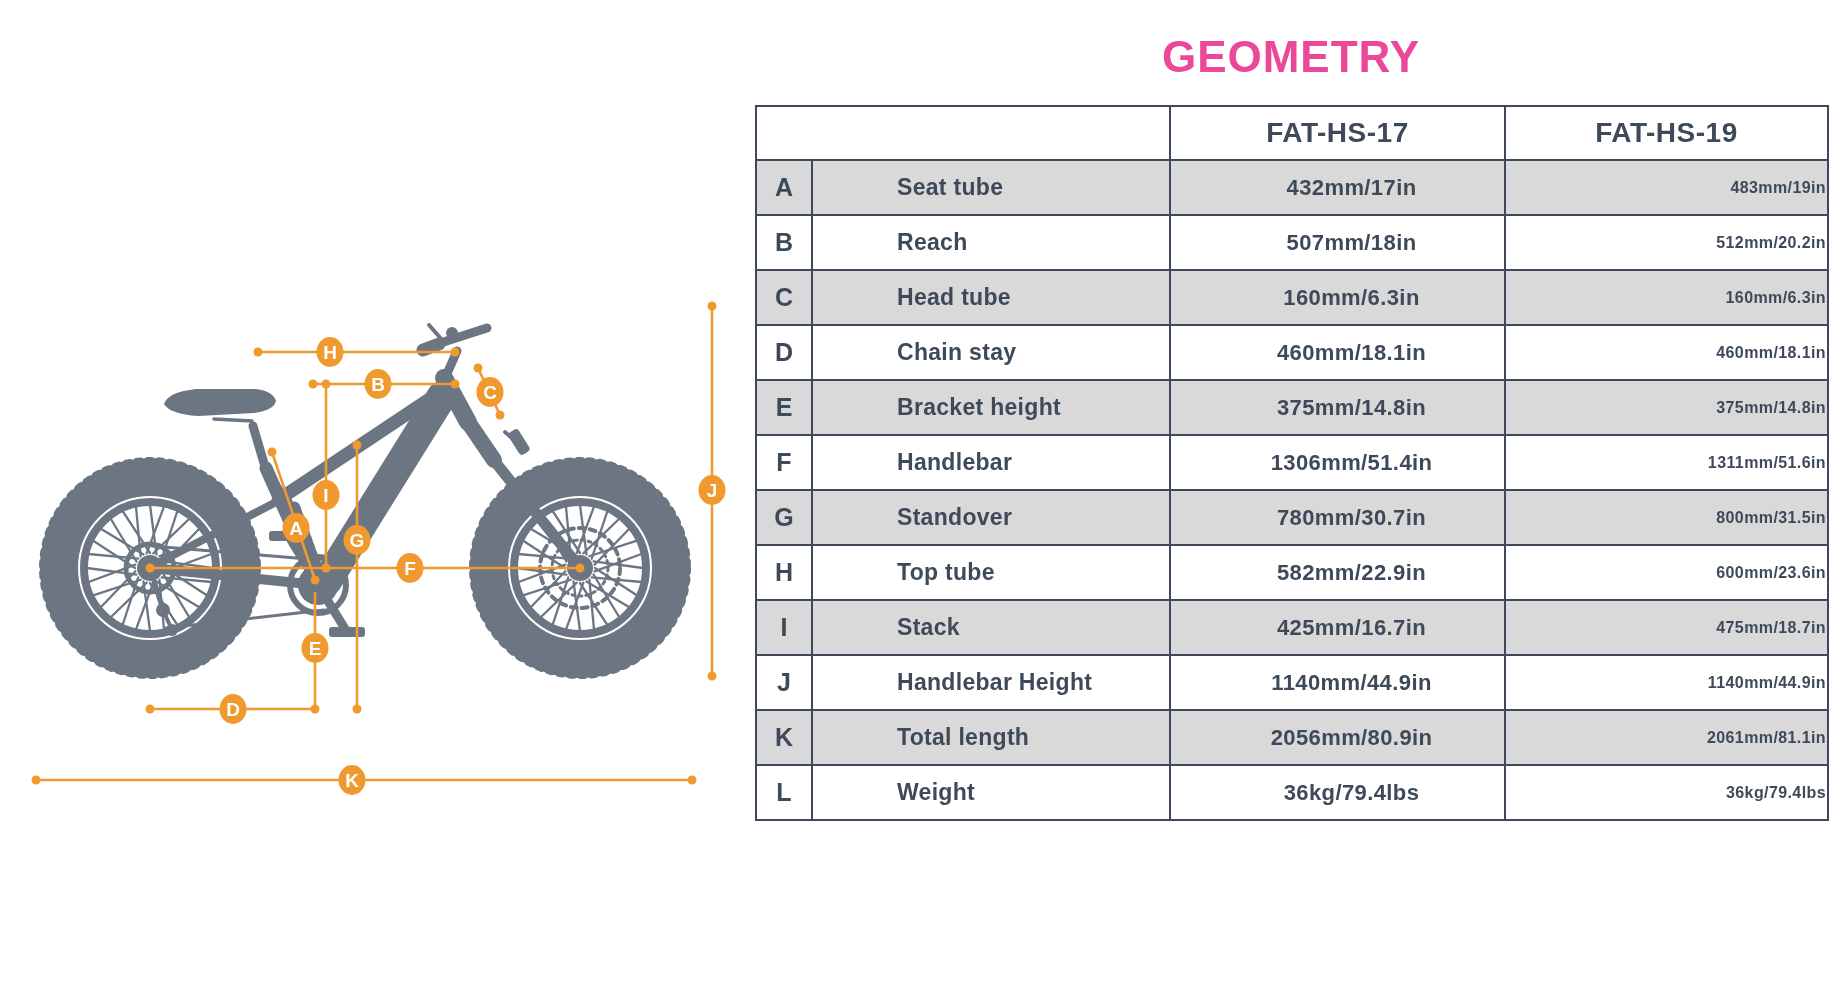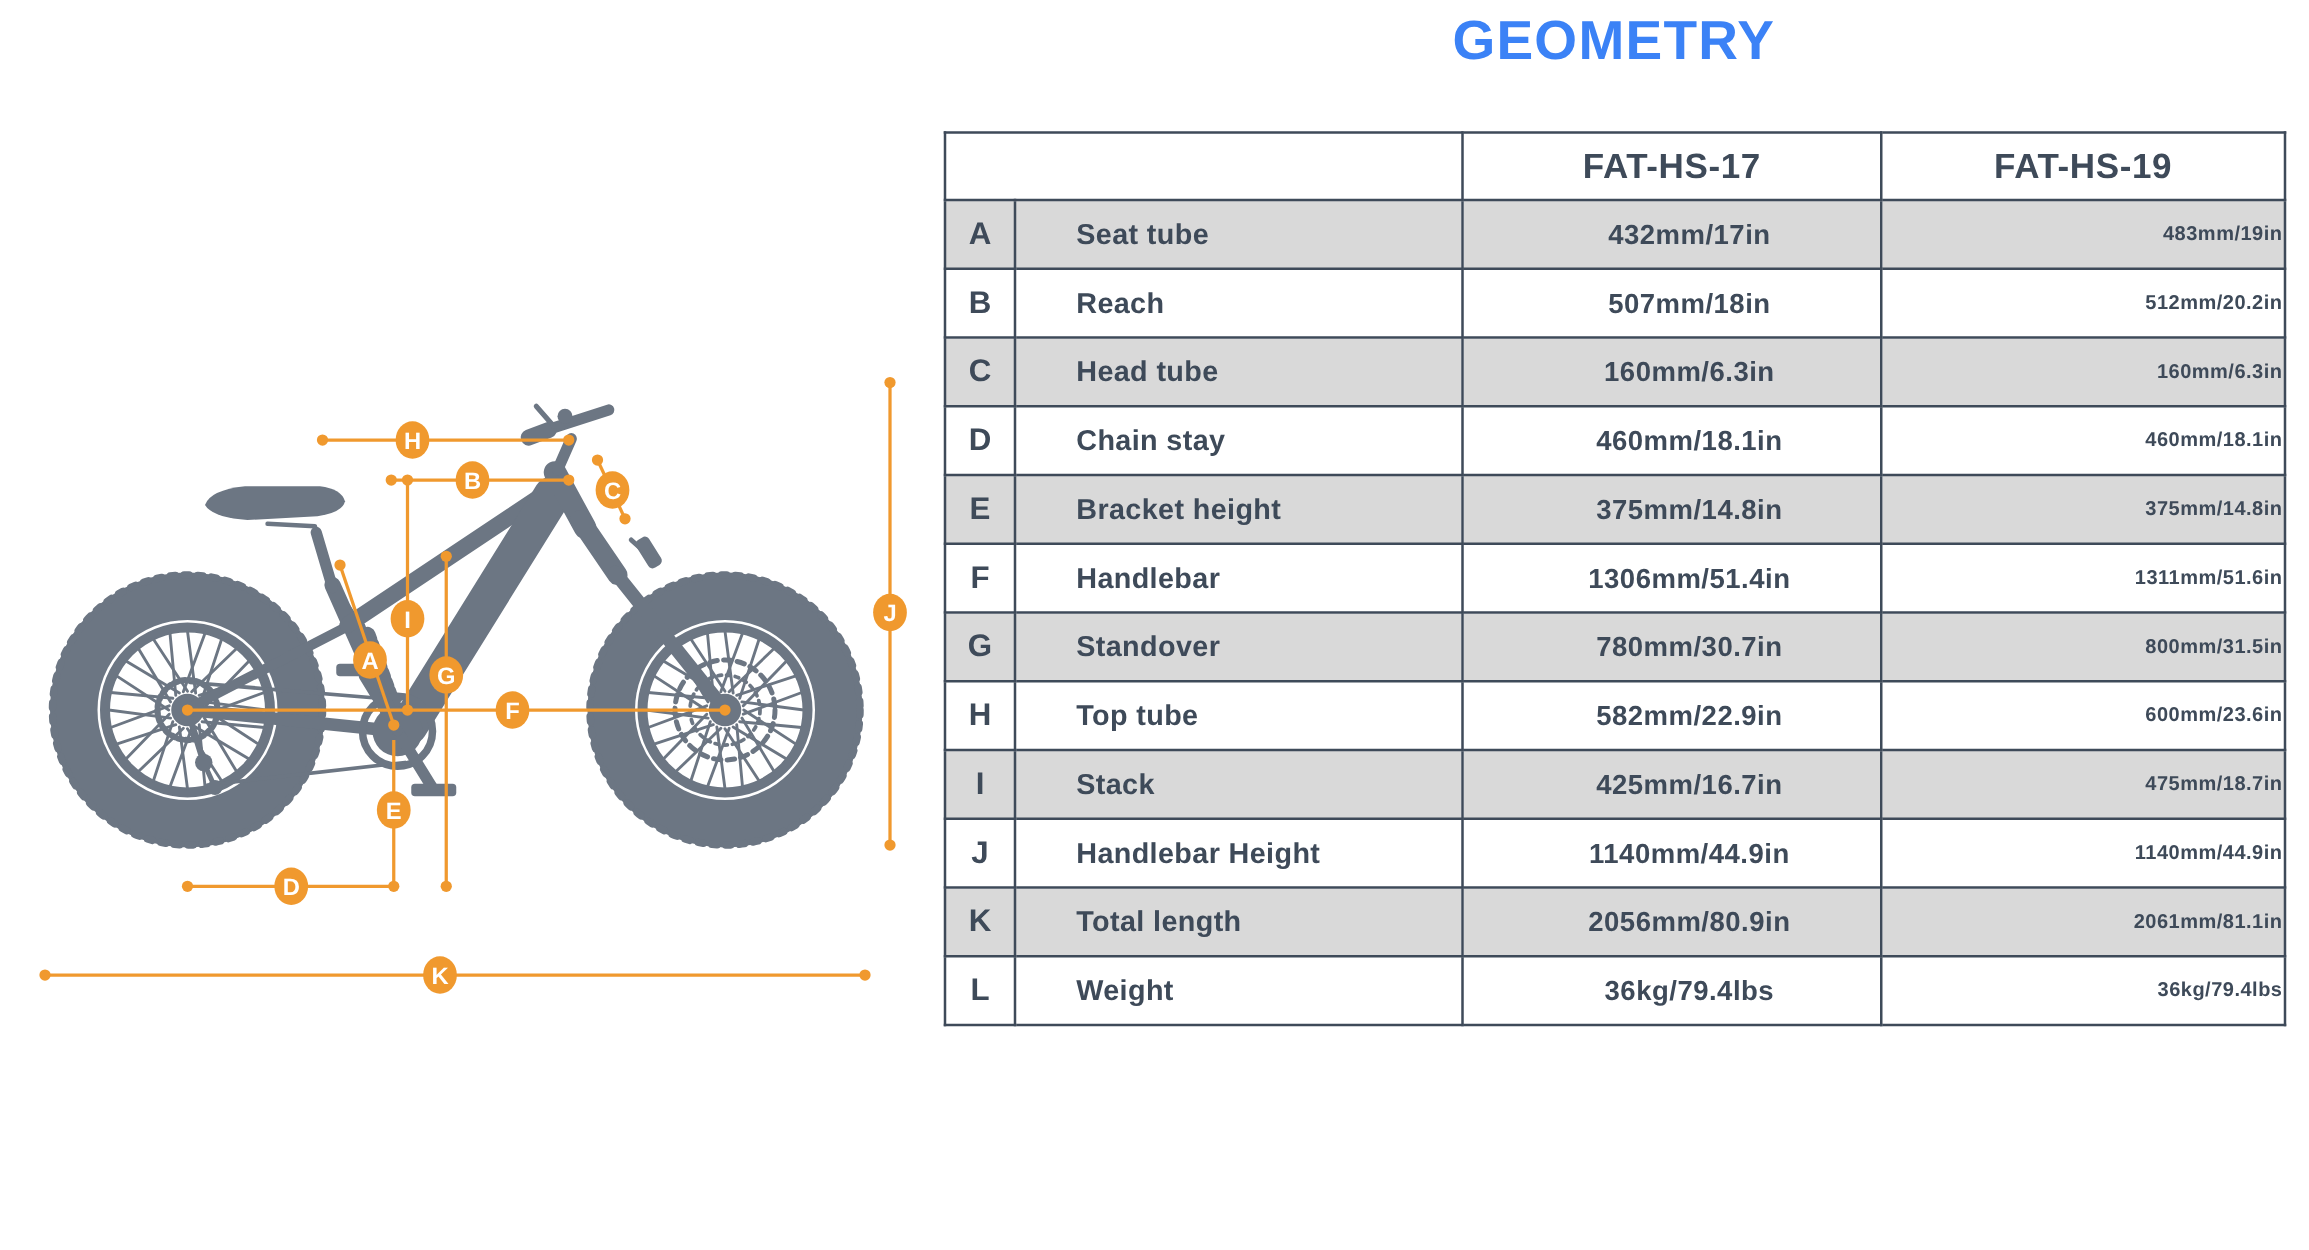--- a/index.html
+++ b/index.html
@@ -1,32 +1,32 @@
 <!DOCTYPE html>
 <html><head>
 <meta charset="utf-8">
 <style>
   html,body{margin:0;padding:0;background:#ffffff;}
   #stage{position:relative;width:1847px;height:1000px;background:#ffffff;overflow:hidden;
          font-family:"Liberation Sans", sans-serif;color:#3E4A59;}
   
-  .title{position:absolute;left:755px;top:8px;width:1072px;text-align:center;
-         font-size:44px;font-weight:800;letter-spacing:1px;color:#3b82f6;}
+  .title{position:absolute;left:755px;top:32px;width:1072px;text-align:center;
+         font-size:44px;font-weight:800;letter-spacing:1px;color:#ec4899;}
   
   table.spec{position:absolute;left:755px;top:105px;width:1072px;border-collapse:collapse;
              table-layout:fixed;}
   table.spec th, table.spec td{border:2px solid #3E4A59;overflow:hidden;margin-left:36px;}
   table.spec th{height:50px;background:#ffffff;font-size:28px;font-weight:bold;
                 letter-spacing:0.5px;text-align:center;vertical-align:middle;}
   table.spec th.corner{border-left:2px solid #3E4A59;}
   table.spec tbody tr{height:55px;}
   table.spec tbody tr:nth-child(odd){background:#D9D9D9;}
   table.spec tbody tr:nth-child(even){background:#ffffff;}
   td.c-key{width:56px;text-align:center;font-size:25px;font-weight:bold;vertical-align:middle;}
-  td.c-label{width:358px;padding-left:48px;font-size:23px;font-weight:bold;
+  td.c-label{width:358px;padding-left:84px;font-size:23px;font-weight:bold;
              letter-spacing:0.3px;vertical-align:middle;}
   td.c-v17{width:335px;text-align:center;font-size:22px;font-weight:bold;
            letter-spacing:0.4px;vertical-align:middle;padding-left:29px;}
   td.c-v19{width:323px;text-align:right;font-size:16px;font-weight:bold;
            letter-spacing:0.4px;vertical-align:middle;}
   
   svg.diagram{position:absolute;left:0;top:0;}
   .dim-letter{fill:#ffffff;font-family:"Liberation Sans",sans-serif;font-size:19px;
               font-weight:bold;text-anchor:middle;}
 </style>

